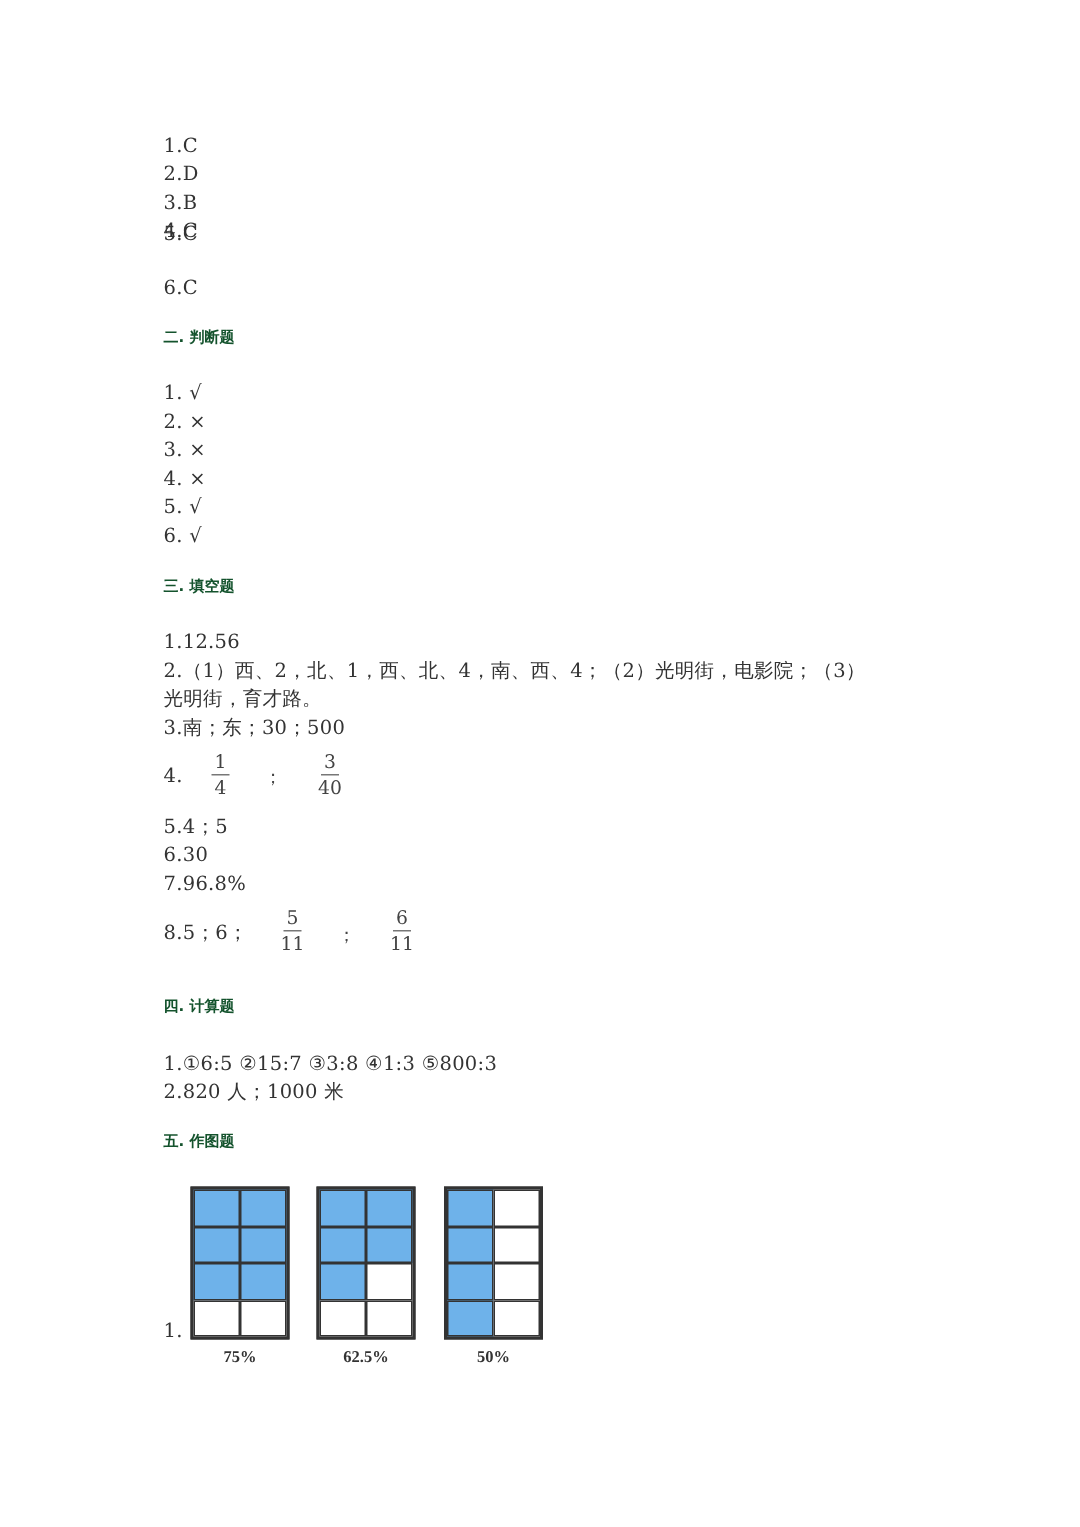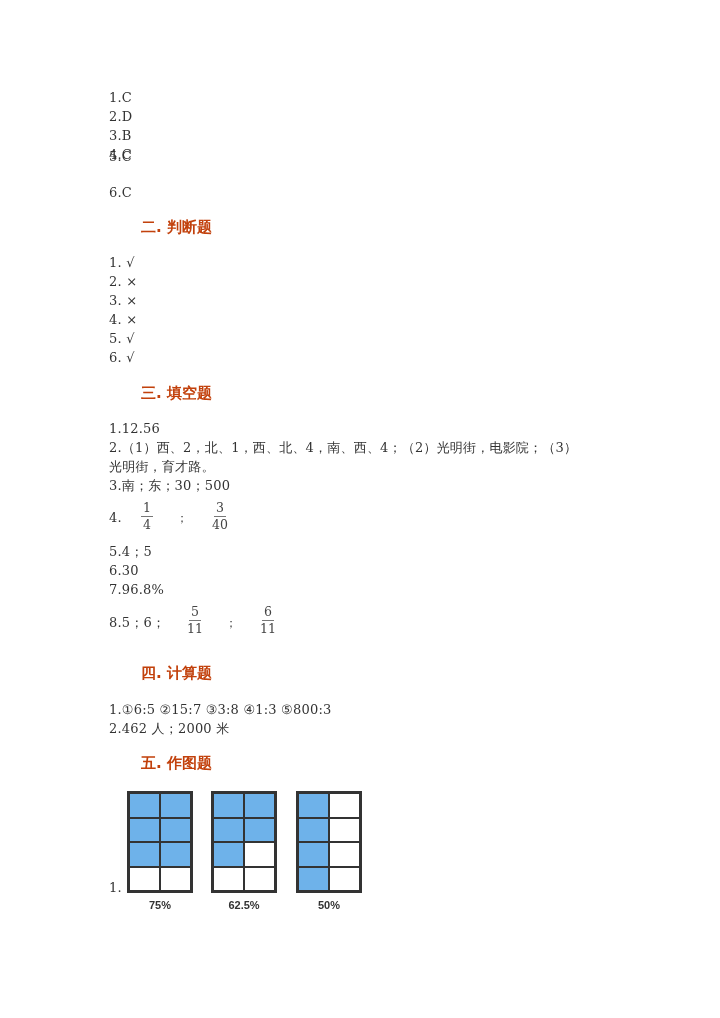--- a/index.html
+++ b/index.html
@@ -9,41 +9,41 @@
       color: #333333;
     }
     .line {
       position: absolute; left: 109px;
       font-size: 13px; line-height: 19px; white-space: nowrap;
       letter-spacing: 0.2px;
     }
     .heading {
       position: absolute; left: 109px;
       font-family: "DejaVu Sans", "Liberation Sans", sans-serif;
-      font-size: 15px; font-weight: bold; color: #c2410c; margin-left: 32px;
+      font-size: 10px; font-weight: bold; color: #14532d;
     }
     .frac {
       position: absolute; display: inline-flex; flex-direction: column; align-items: center;
       font-size: 12.5px; line-height: 14px; color: #444444;
     }
     .frac .num { padding: 0 2px 1px 2px; border-bottom: 1px solid #777777; }
     .frac .den { padding-top: 1px; }
     .sep { position: absolute; font-size: 12px; color: #444444; }
     .grid {
       position: absolute; display: grid;
       grid-template-columns: 1fr 1fr; grid-template-rows: repeat(4, 1fr);
       width: 66px; height: 102px;
       border: 2px solid #333333; box-sizing: border-box;
       gap: 0; background: #333333;
     }
     .cell { box-sizing: border-box; border: 0.75px solid #333333; background: #ffffff; }
     .cell.filled { background: #6eb2ea; }
     .grid-label {
       position: absolute; width: 66px; text-align: center;
-      font-family: Liberation Sans, sans-serif;
+      font-family: Liberation Serif, serif;
       font-size: 11px; font-weight: bold; color: #333333;
     }
   </style>
 </head>
 <body>
 
 <div>
   <div class="line" style="top:88px">1.C</div>
   <div class="line" style="top:107px">2.D</div>
   <div class="line" style="top:126px">3.B</div>
@@ -93,21 +93,21 @@
   </div>
   <div class="sep" style="left:225px; top:615px">；</div>
   <div class="frac" style="left:260px; top:605px">
     <span class="num">6</span>
     <span class="den">11</span>
   </div>
 </div>
 
 <div class="heading" style="top:664px">四. 计算题</div>
 <div class="line" style="top:700px">1.①6:5 ②15:7 ③3:8 ④1:3 ⑤800:3</div>
-<div class="line" style="top:719px">2.462 人；2000 米</div>
+<div class="line" style="top:719px">2.820 人；1000 米</div>
 
 <div class="heading" style="top:754px">五. 作图题</div>
 <div class="line" style="top:878px">1.</div>
 
 <div>
   <div class="grid" style="left:127px; top:791px">
       <div class="cell filled" style="background: rgb(110, 178, 234);"></div>
       <div class="cell filled" style="background: rgb(110, 178, 234);"></div>
       <div class="cell filled" style="background: rgb(110, 178, 234);"></div>
       <div class="cell filled" style="background: rgb(110, 178, 234);"></div>

